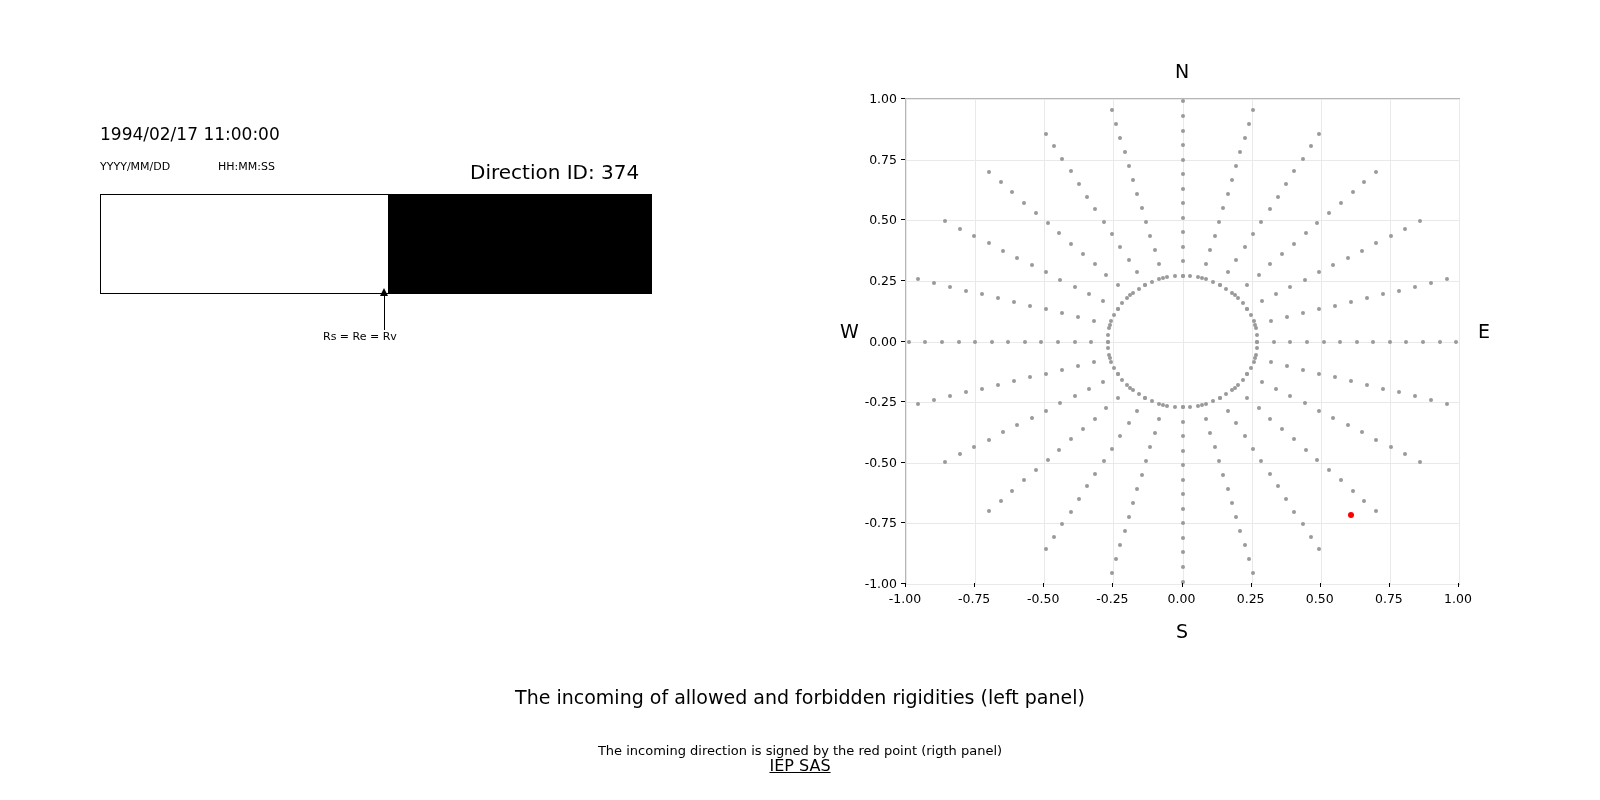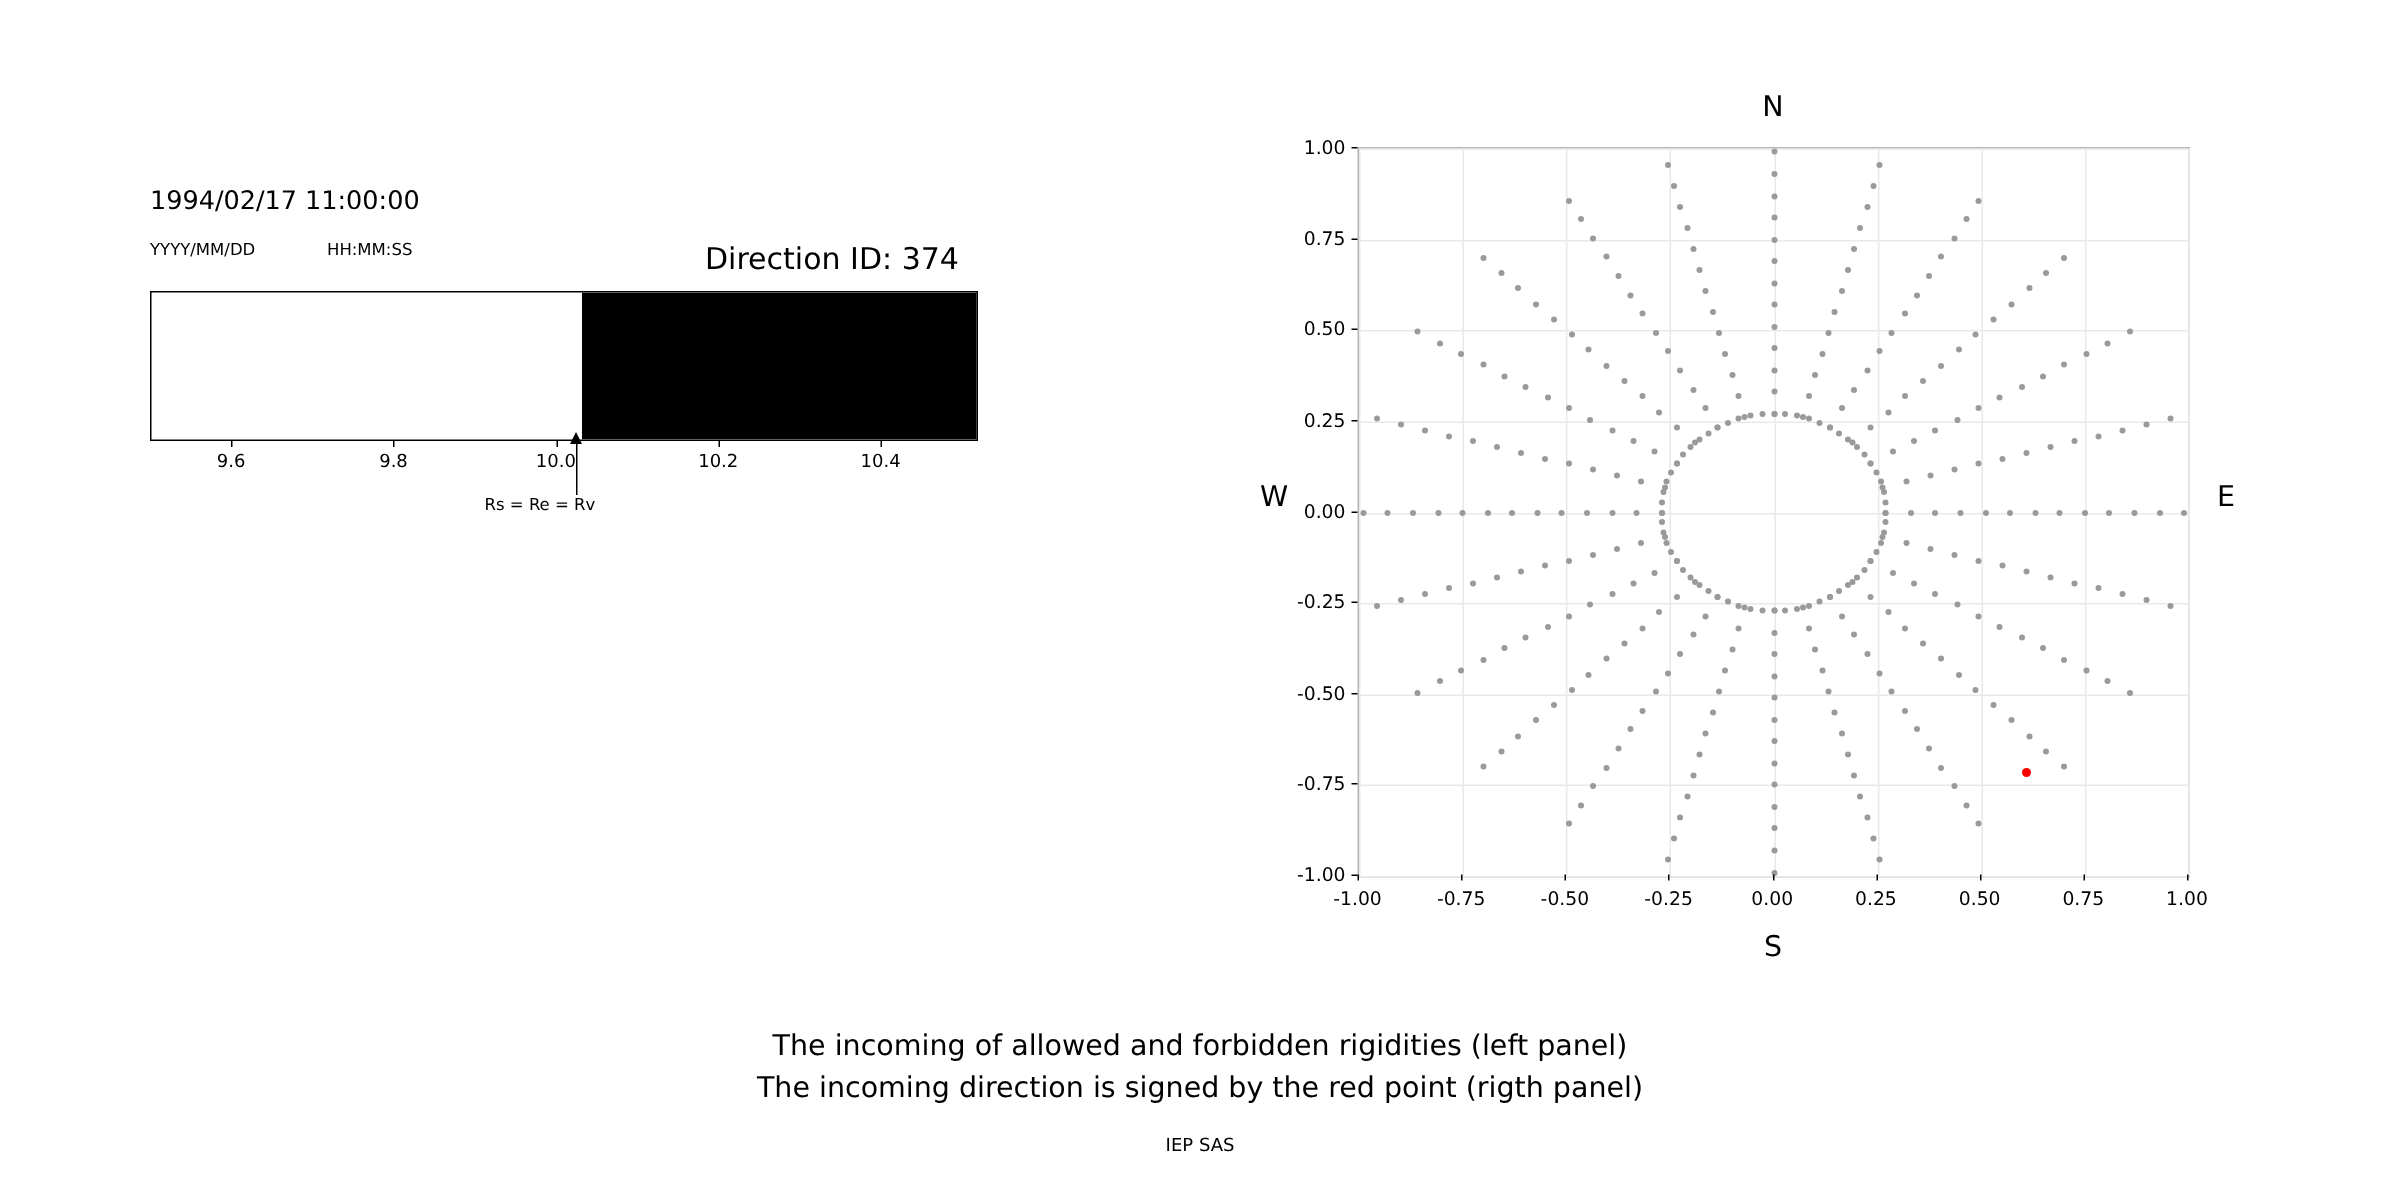--- a/index.html
+++ b/index.html
@@ -188,49 +188,37 @@
   #compass-e { left: 648px; top: 281px; transform: translateY(-50%); }
 
   
   .caption {
     position: absolute;
     width: 1600px;
     text-align: center;
     white-space: nowrap;
   }
   #caption-1 { top: 686px; font-size: 19px; }
-  #caption-2 { top: 714px; font-size: 19px; }
-  #footer    { top: 756px; font-size: 12px; }
+  #caption-2 { top: 743px; font-size: 13px; }
+  #footer    { top: 756px; font-size: 16px; text-decoration: underline; }
 </style>
 </head>
 <body>
 
 <div class="panel-left">
 
   <div class="txt" id="datetime">1994/02/17 11:00:00</div>
   <div class="txt" id="fmt-date">YYYY/MM/DD</div>
   <div class="txt" id="fmt-time">HH:MM:SS</div>
   <div class="txt" id="dir-id">Direction ID: 374</div>
 
   <div class="spectrum">
     <div class="forbidden" id="spec-forbidden" style="left: 286.824px; width: 265.176px; background: rgb(0, 0, 0);"></div>
   </div>
 
-  <div class="spec-axis" id="spec-axis">
-      <div class="tick" style="left: 54.1176px;"></div>
-      <div class="ticklabel" style="left: 54.1176px;">9.6</div>
-      <div class="tick" style="left: 162.353px;"></div>
-      <div class="ticklabel" style="left: 162.353px;">9.8</div>
-      <div class="tick" style="left: 270.588px;"></div>
-      <div class="ticklabel" style="left: 270.588px;">10.0</div>
-      <div class="tick" style="left: 378.824px;"></div>
-      <div class="ticklabel" style="left: 378.824px;">10.2</div>
-      <div class="tick" style="left: 487.059px;"></div>
-      <div class="ticklabel" style="left: 487.059px;">10.4</div>
-    </div>
 
   <div class="r-arrow">
     <div class="head"></div>
     <div class="shaft"></div>
   </div>
   <div id="r-arrow-label">Rs = Re = Rv</div>
 
 
 </div>
 

